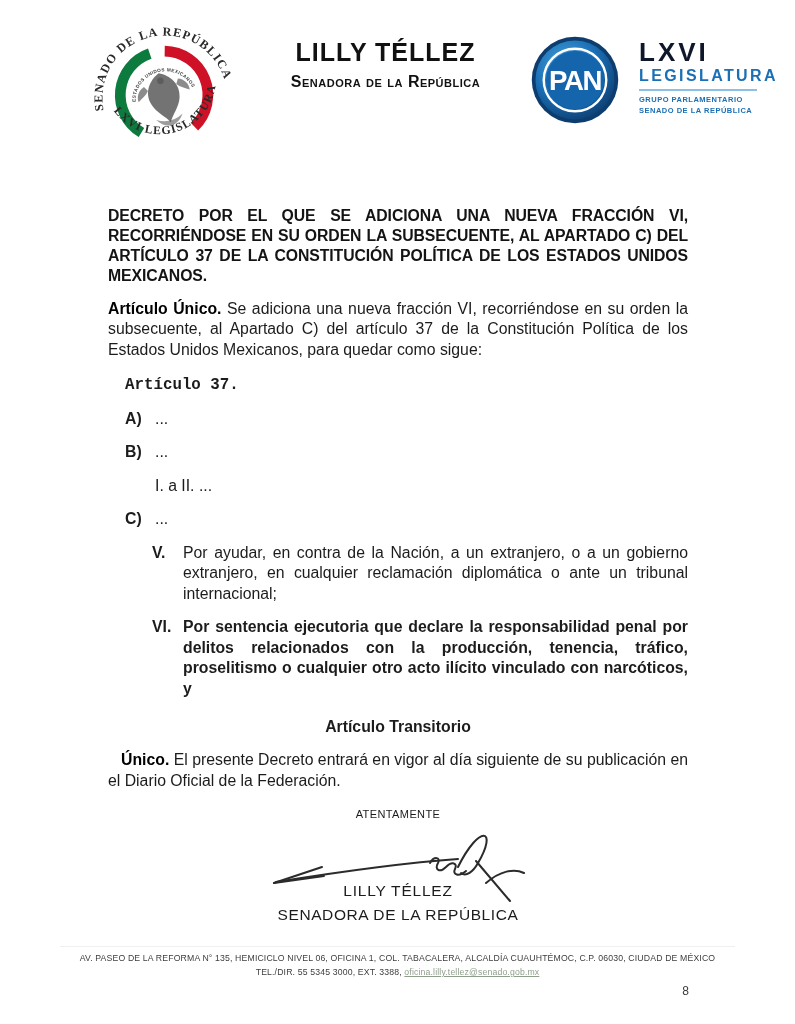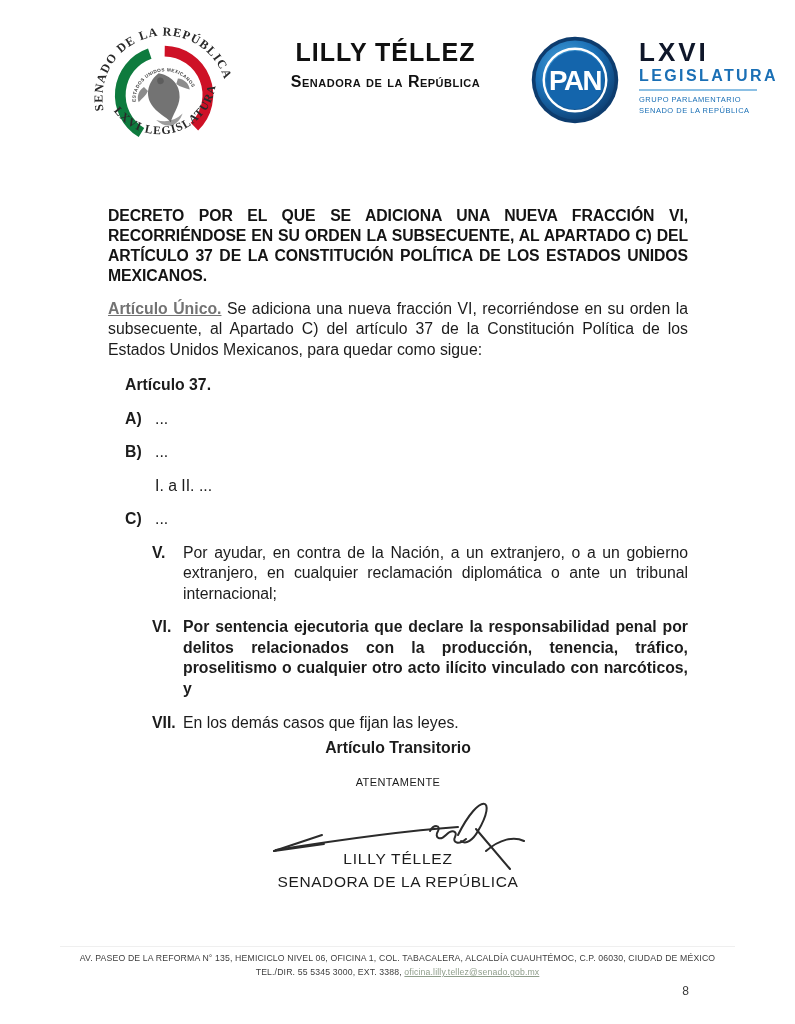--- a/index.html
+++ b/index.html
@@ -15,41 +15,41 @@
   .seal-wrap { width:156px; flex:none; }
   .center-title { flex:1; text-align:center; padding-top:16px; }
   .center-title .name { font-size:25px; font-weight:bold; letter-spacing:1px; color:#111; }
   .center-title .subtitle { font-size:16px; font-weight:bold; font-variant:small-caps; letter-spacing:.5px; margin-top:6px; color:#111; }
   .pan-block { width:220px; flex:none; display:flex; align-items:flex-start; gap:18px; padding-top:12px; }
   .pan-logo { width:92px; height:92px; flex:none; }
   .lxvi-col { padding-top:6px; }
   .lxvi-big { font-size:26px; font-weight:bold; color:#0f172a; letter-spacing:3px; line-height:.95; }
   .lxvi-word { font-size:16px; font-weight:bold; color:#1a6fb5; letter-spacing:2.4px; margin-top:2px; }
   .lxvi-divider { border-top:2px solid #8cc0e4; margin:4px 0 3px 0; width:118px; }
-  .lxvi-group { font-size:7.5px; font-weight:normal; color:#1a6fb5; letter-spacing:.5px; line-height:1.5; }
+  .lxvi-group { font-size:7.5px; font-weight:bold; color:#1a6fb5; letter-spacing:.5px; line-height:1.5; }
 
   
   .doc-body { padding:26px 107px 0 108px; font-size:15.8px; line-height:1.3; }
   .decree-title {
     font-weight:bold; text-align:justify; letter-spacing:-.1px; line-height:1.26;
     -moz-text-align-last:left; text-align-last:left; color:#141414;margin-top:8px;
   }
   .para { text-align:justify; margin-top:13px; }
-  .para b { color:#737373;text-decoration:underline; }
+  .para b { color:#000000; }
   .first-indent { text-indent:13px; }
-  .art37 { font-weight:bold; margin:15px 0 0 17px; }
+  .art37 { font-weight:bold; margin:15px 0 0 17px;font-family:Liberation Mono, monospace; }
   .item { margin-top:13px; display:flex; }
   .item .lbl { flex:none; font-weight:bold; }
   .item .txt { flex:1; text-align:justify; }
   .item.lvl1 { margin-left:17px; } .item.lvl1 .lbl { width:30px; }
   .item.lvl2 { margin-left:47px; }
   .item.lvl3 { margin-left:44px; } .item.lvl3 .lbl { width:31px; }
   .item .txt.plain { font-weight:normal; }
   .item.all-bold .txt { font-weight:bold; }
-  .transitorio { text-align:center; font-weight:bold; margin-top:5px; }
+  .transitorio { text-align:center; font-weight:bold; margin-top:17px; }
 
   
   .sig-block { text-align:center; margin-top:16px; }
   .atentamente { font-size:11px; letter-spacing:.4px; }
   .signature-svg { display:block; margin:0 auto -26px auto; position:relative; left:14px; }
   .signer-name { font-size:15.5px; letter-spacing:.8px; }
   .signer-title { font-size:15.5px; letter-spacing:.6px; margin-top:3px; }
 
   
   .doc-footer {
@@ -162,27 +162,24 @@
     <div class="item lvl3">
       <span class="lbl">V.</span>
       <span class="txt">Por ayudar, en contra de la Nación, a un extranjero, o a un gobierno extranjero, en cualquier reclamación diplomática o ante un tribunal internacional;</span>
     </div>
 
     <div class="item lvl3 all-bold">
       <span class="lbl">VI.</span>
       <span class="txt">Por sentencia ejecutoria que declare la responsabilidad penal por delitos relacionados con la producción, tenencia, tráfico, proselitismo o cualquier otro acto ilícito vinculado con narcóticos, y</span>
     </div>
 
-    <div class="item lvl3">
-      <span class="lbl">VII.</span>
-      <span class="txt">En los demás casos que fijan las leyes.</span>
-    </div>
 
     <p class="transitorio">Artículo Transitorio</p>
 
+    <p class="para first-indent"><b>Único.</b> <span>El presente Decreto entrará en vigor al día siguiente de su publicación en el Diario Oficial de la Federación.</span></p>
 
 
     <div class="sig-block">
       <div class="atentamente">ATENTAMENTE</div>
       <svg class="signature-svg" width="300" height="86" viewBox="0 0 300 86">
         <g fill="none" stroke="#2b2b2b" stroke-width="2" stroke-linecap="round">
           <path d="M12 62 L60 46"></path>
           <path d="M12 62 L62 55"></path>
           <path d="M14 61 C70 52 140 42 196 38"></path>
           <path d="M168 42 c4 -7 11 -6 8 0 c-4 7 2 10 8 4 c6 -6 12 -4 9 2 c-3 6 4 8 11 2"></path>

